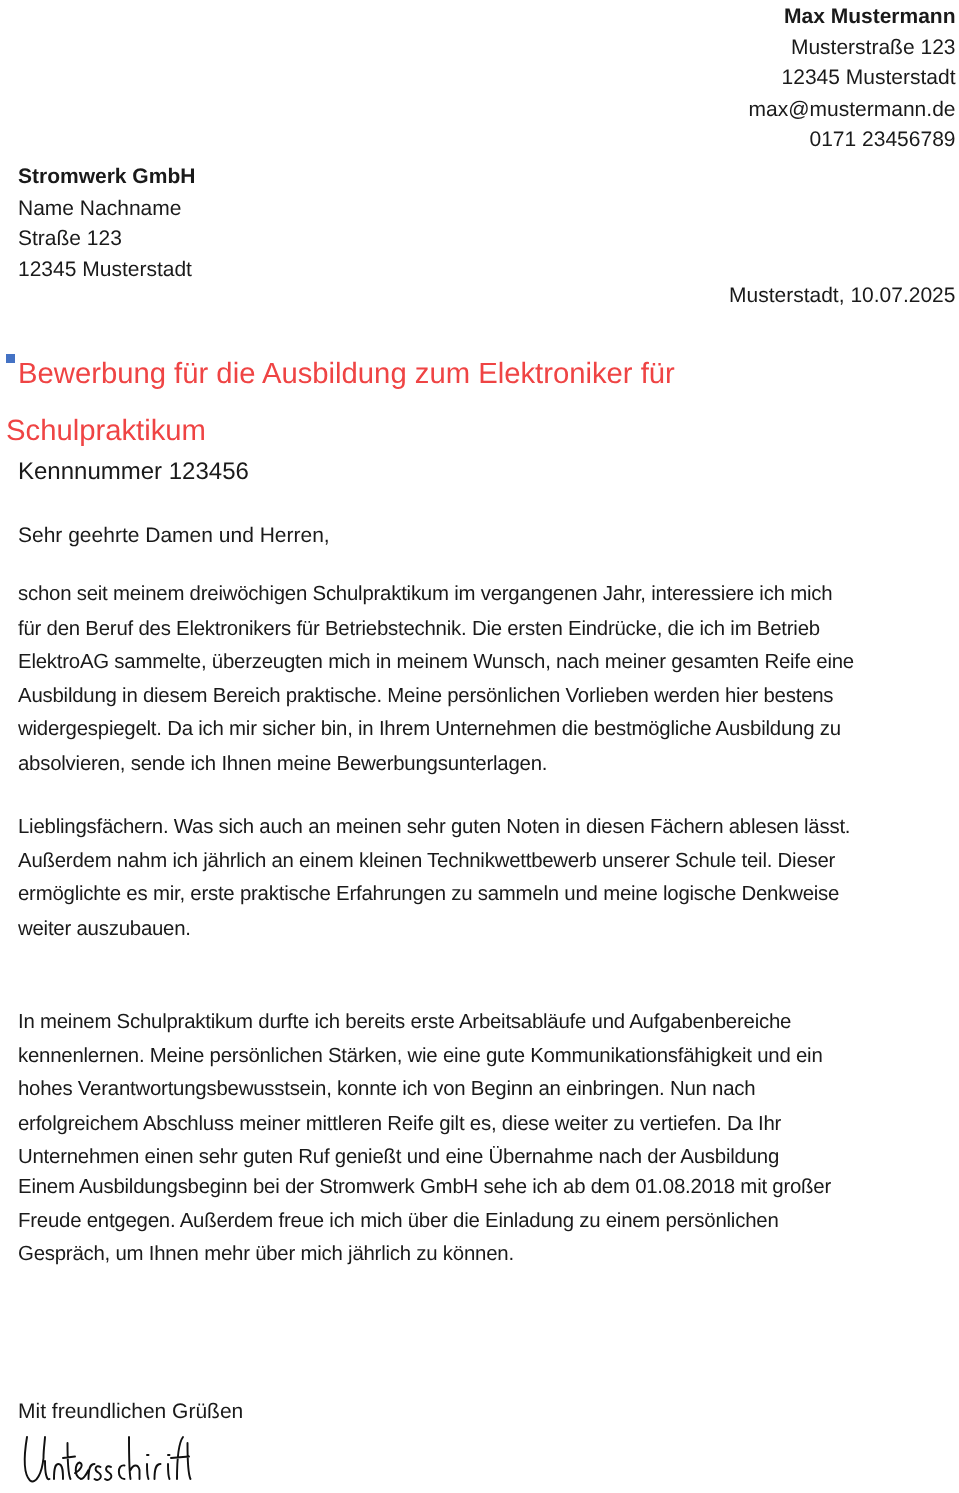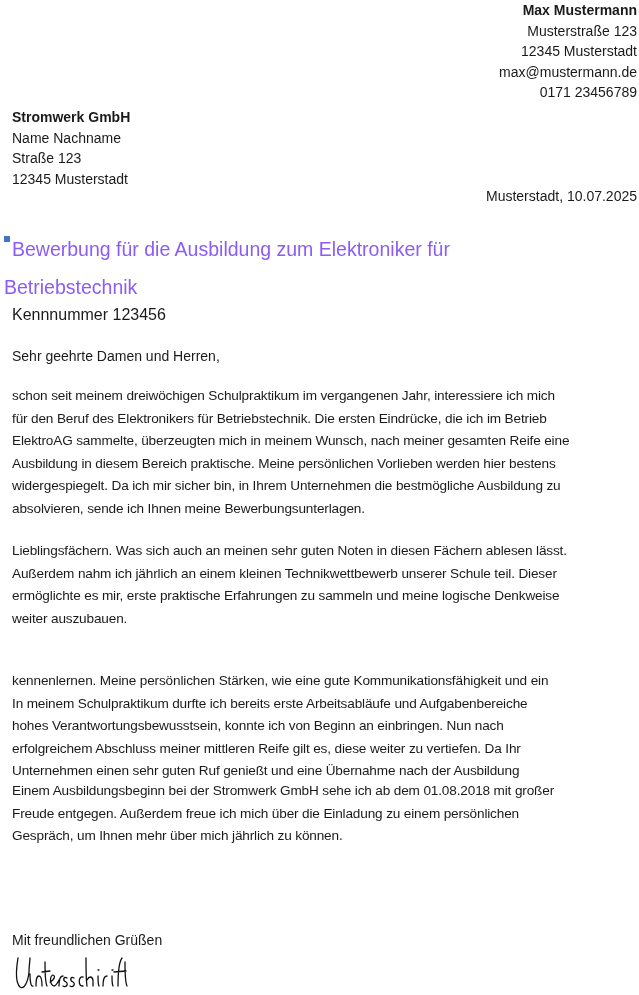--- a/index.html
+++ b/index.html
@@ -17,21 +17,21 @@
     position: absolute; left: 12px; top: 107px;
     font-size: 14px; line-height: 20.5px;
   }
   .recipient .company { font-weight: bold; }
   .date {
     position: absolute; right: 2px; top: 186px;
     font-size: 14px; line-height: 20px;
   }
   .subject {
     position: absolute; left: 4px; top: 230px; width: 620px;
-    color: #8b5cf6; font-size: 19.5px; line-height 40px;
+    color: #ef4444; font-size: 19.5px; line-height 40px;
     line-height: 38px;
   }
   .subject .marker {
     display: inline-block; width: 6px; height: 6px; background: #4472c4;
     vertical-align: top; margin-top: 6px; margin-right: 2px;
   }
   .subject .line2 { display: block; }
   .ref {
     position: absolute; left: 12px; top: 305px;
     font-size: 16px; line-height: 20px;
@@ -72,21 +72,21 @@
   <div class="company">Stromwerk GmbH</div>
   <div>Name Nachname</div>
   <div>Straße 123</div>
   <div>12345 Musterstadt</div>
 </div>
 
 <div class="date">Musterstadt, 10.07.2025</div>
 
 <div class="subject">
   <span class="marker"></span><span>Bewerbung für die Ausbildung zum Elektroniker für</span>
-  <span class="line2">Betriebstechnik</span>
+  <span class="line2">Schulpraktikum</span>
 </div>
 
 <div class="ref">Kennnummer 123456</div>
 
 <div class="salutation">Sehr geehrte Damen und Herren,</div>
 
 <div class="para p1">
   <span class="l">schon seit meinem dreiwöchigen Schulpraktikum im vergangenen Jahr, interessiere ich mich</span>
   <span class="l">für den Beruf des Elektronikers für Betriebstechnik. Die ersten Eindrücke, die ich im Betrieb</span>
   <span class="l">ElektroAG sammelte, überzeugten mich in meinem Wunsch, nach meiner gesamten Reife eine</span>
@@ -96,22 +96,22 @@
 </div>
 
 <div class="para p2">
   <span class="l">Lieblingsfächern. Was sich auch an meinen sehr guten Noten in diesen Fächern ablesen lässt.</span>
   <span class="l">Außerdem nahm ich jährlich an einem kleinen Technikwettbewerb unserer Schule teil. Dieser</span>
   <span class="l">ermöglichte es mir, erste praktische Erfahrungen zu sammeln und meine logische Denkweise</span>
   <span class="l">weiter auszubauen.</span>
 </div>
 
 <div class="para p3">
+  <span class="l">In meinem Schulpraktikum durfte ich bereits erste Arbeitsabläufe und Aufgabenbereiche</span>
   <span class="l">kennenlernen. Meine persönlichen Stärken, wie eine gute Kommunikationsfähigkeit und ein</span>
-  <span class="l">In meinem Schulpraktikum durfte ich bereits erste Arbeitsabläufe und Aufgabenbereiche</span>
   <span class="l">hohes Verantwortungsbewusstsein, konnte ich von Beginn an einbringen. Nun nach</span>
   <span class="l">erfolgreichem Abschluss meiner mittleren Reife gilt es, diese weiter zu vertiefen. Da Ihr</span>
   <span class="l">Unternehmen einen sehr guten Ruf genießt und eine Übernahme nach der Ausbildung</span>
 </div>
 
 <div class="para p4">
   <span class="l">Einem Ausbildungsbeginn bei der Stromwerk GmbH sehe ich ab dem 01.08.2018 mit großer</span>
   <span class="l">Freude entgegen. Außerdem freue ich mich über die Einladung zu einem persönlichen</span>
   <span class="l">Gespräch, um Ihnen mehr über mich jährlich zu können.</span>
 </div>

